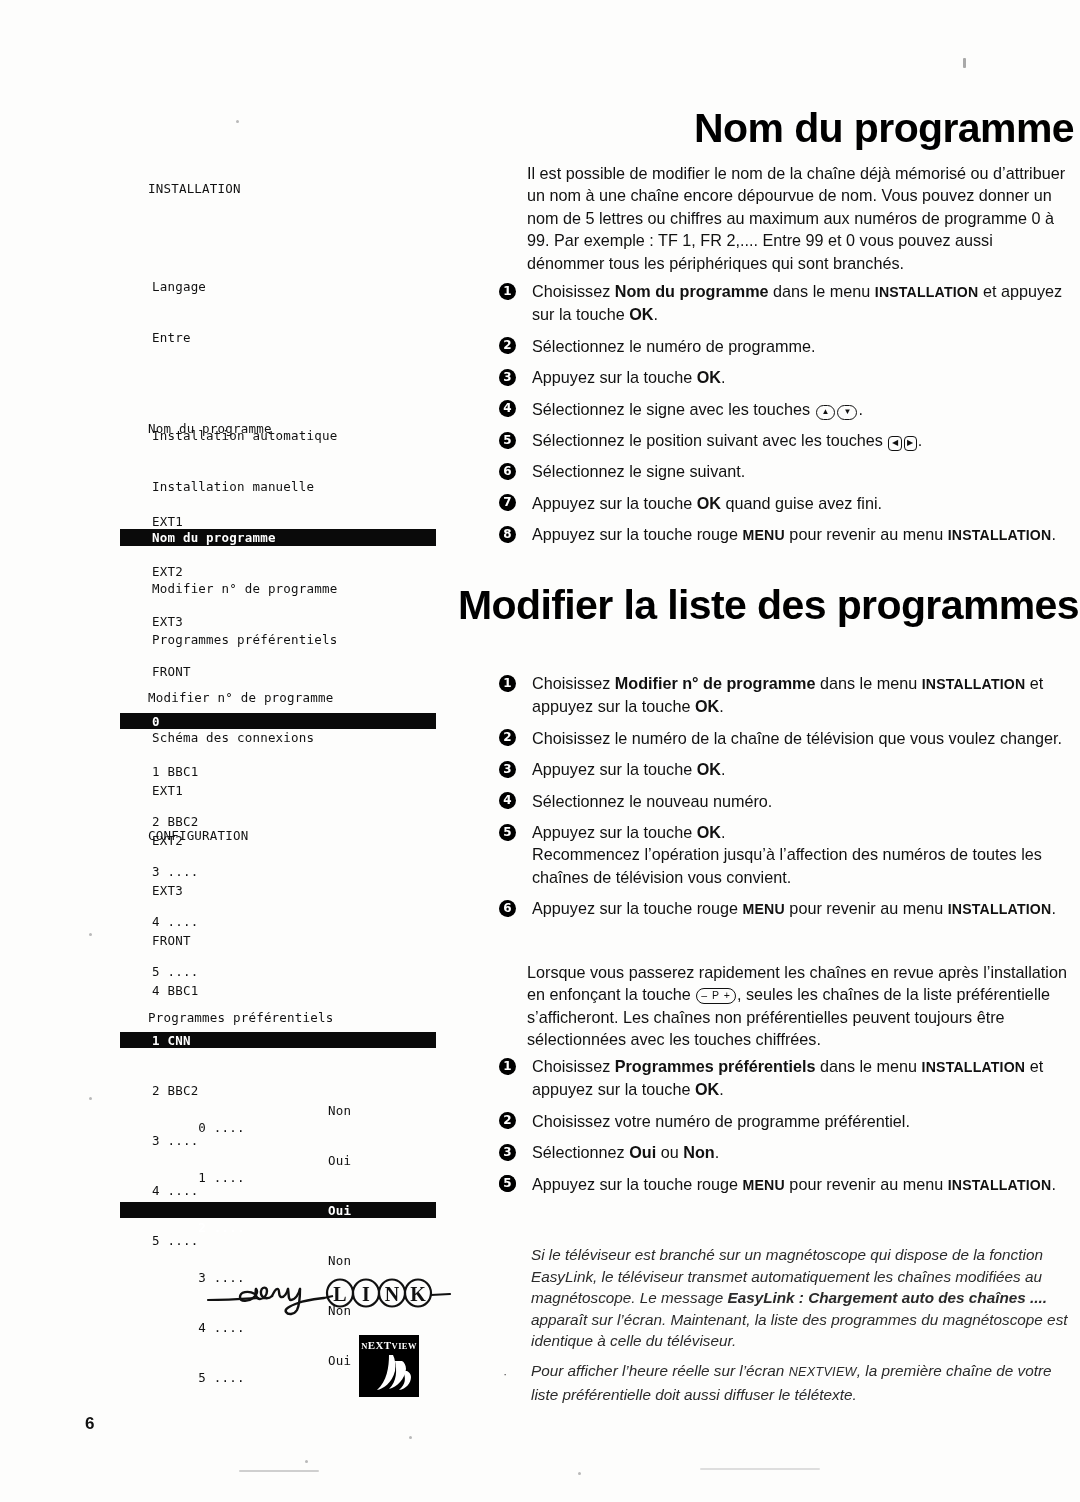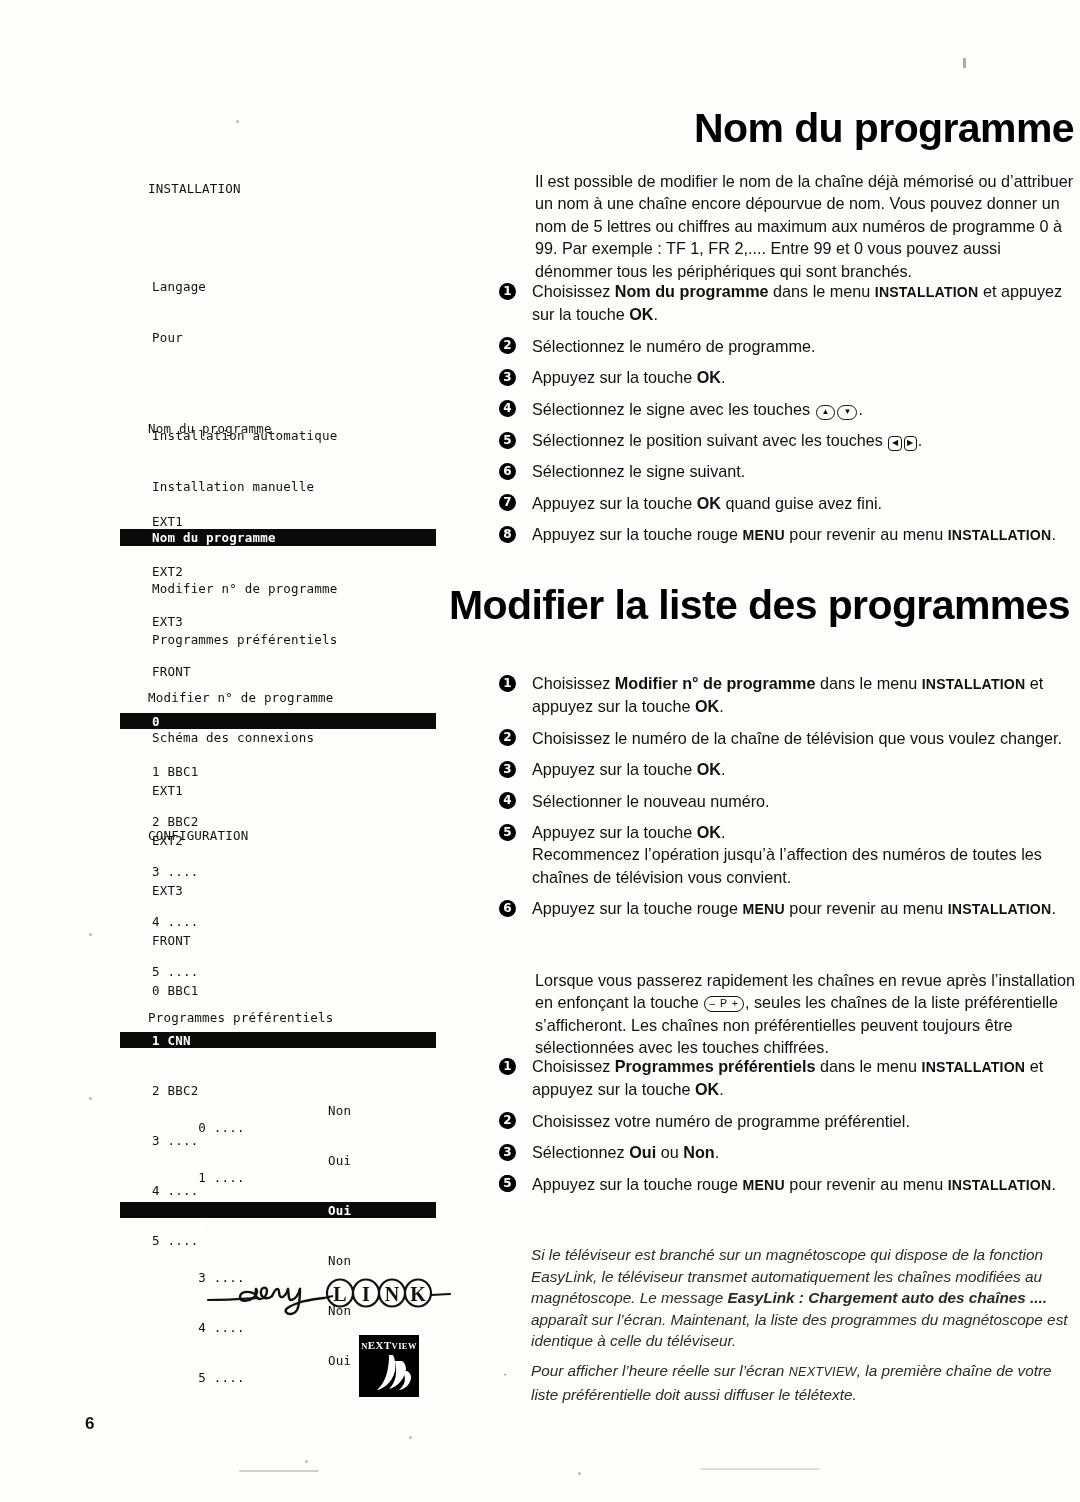--- a/index.html
+++ b/index.html
@@ -60,21 +60,21 @@
     font-family: "Liberation Sans", sans-serif;
     font-weight: bold;
     font-size: 41px;
     line-height: 44px;
     letter-spacing: -0.6px;
     text-align: right;
     color: #000;
   }
 
   p.intro {
-    margin: 8px;
+    margin: 0;
     font-size: 16.2px;
     line-height: 22.4px;
     color: #111;
   }
 
   .steps { margin: 0; padding: 0; }
   .step {
     position: relative;
     padding-left: 33px;
     font-size: 16.2px;
@@ -162,21 +162,21 @@
 </style>
 </head>
 <body>
 
 <div id="page">
 
   <div class="osd" style="left:132px; top:146px;">
     <div class="hdr">INSTALLATION</div>
     <div class="gap"></div>
     <div class="row">Langage</div>
-    <div class="row">Pour</div>
+    <div class="row">Entre</div>
     <div class="gap"></div>
     <div class="row">Installation automatique</div>
     <div class="row">Installation manuelle</div>
     <div class="row sel noisy">Nom du programme</div>
     <div class="row">Modifier n° de programme</div>
     <div class="row">Programmes préférentiels</div>
     <div class="gap"></div>
     <div class="row">Schéma des connexions</div>
     <div class="gap"></div>
     <div class="hdr">CONFIGURATION</div>
@@ -197,21 +197,21 @@
     <div class="row tight">5 ....</div>
   </div>
 
   <div class="osd" style="left:132px; top:655px;">
     <div class="hdr">Modifier n° de programme</div>
     <div class="gap-sm"></div>
     <div class="row tight">EXT1</div>
     <div class="row tight">EXT2</div>
     <div class="row tight">EXT3</div>
     <div class="row tight">FRONT</div>
-    <div class="row tight">0 BBC1</div>
+    <div class="row tight">4 BBC1</div>
     <div class="row tight sel">1 CNN</div>
     <div class="row tight">2 BBC2</div>
     <div class="row tight">3 ....</div>
     <div class="row tight">4 ....</div>
     <div class="row tight">5 ....</div>
   </div>
 
   <div class="osd" style="left:132px; top:975px;">
     <div class="hdr">Programmes préférentiels</div>
     <div class="gap-sm"></div>
@@ -261,35 +261,35 @@
       <span class="bullet">6</span><span>Sélectionnez le signe suivant.</span>
     </div>
     <div class="step">
       <span class="bullet">7</span><span>Appuyez sur la touche </span><b>OK</b><span> quand guise avez fini.</span>
     </div>
     <div class="step">
       <span class="bullet">8</span><span>Appuyez sur la touche rouge </span><span class="smallcaps">MENU</span><span> pour revenir au menu </span><span class="smallcaps">INSTALLATION</span><span>.</span>
     </div>
   </div>
 
-  <h1 class="sec" style="position:absolute; left:400px; top:583px; width:670px;">Modifier la liste des programmes</h1>
+  <h1 class="sec" style="position:absolute; left:409px; top:583px; width:670px;">Modifier la liste des programmes</h1>
 
 
   <div class="steps" style="position:absolute; left:499px; top:672px; width:578px;">
     <div class="step">
       <span class="bullet">1</span><span>Choisissez </span><b>Modifier n° de programme</b><span> dans le menu </span><span class="smallcaps">INSTALLATION</span><span> et appuyez sur la touche </span><b>OK</b><span>.</span>
     </div>
     <div class="step">
       <span class="bullet">2</span><span>Choisissez le numéro de la chaîne de télévision que vous voulez changer.</span>
     </div>
     <div class="step">
       <span class="bullet">3</span><span>Appuyez sur la touche </span><b>OK</b><span>.</span>
     </div>
     <div class="step">
-      <span class="bullet">4</span><span>Sélectionner le nouveau numéro.</span>
+      <span class="bullet">4</span><span>Sélectionnez le nouveau numéro.</span>
     </div>
     <div class="step">
       <span class="bullet">5</span><span>Appuyez sur la touche </span><b>OK</b><span>.</span><br><span>Recommencez l’opération jusqu’à l’affection des numéros de toutes les chaînes de télévision vous convient.</span>
     </div>
     <div class="step">
       <span class="bullet">6</span><span>Appuyez sur la touche rouge </span><span class="smallcaps">MENU</span><span> pour revenir au menu </span><span class="smallcaps">INSTALLATION</span><span>.</span>
     </div>
   </div>
 
 

